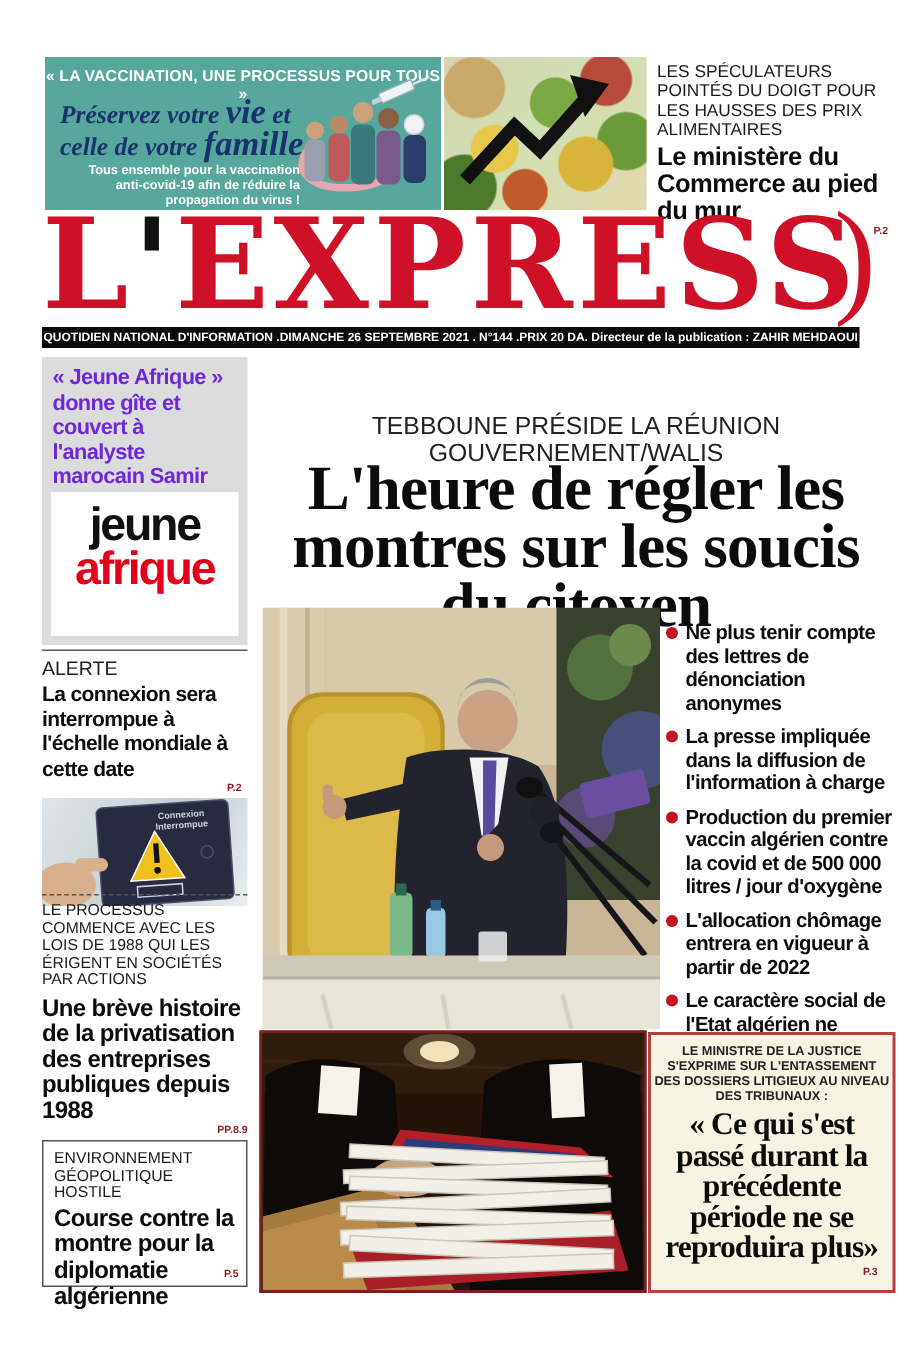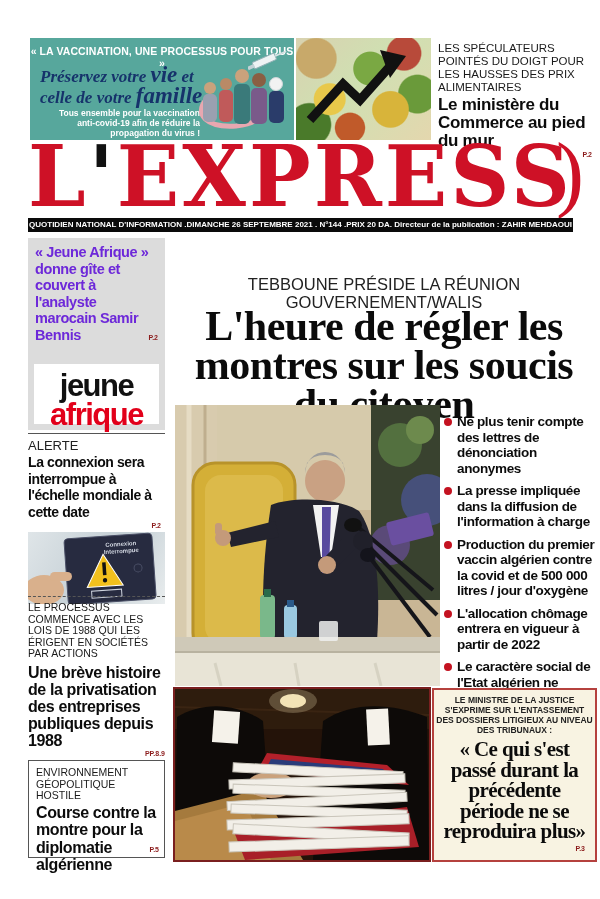--- a/index.html
+++ b/index.html
@@ -50,21 +50,21 @@
               font-weight:normal;font-family:"Liberation Serif",serif;}
   .info-bar{position:absolute;left:28px;top:218px;width:545px;height:14px;background:#0a0a0a;
             color:#fff;font-size:8px;font-weight:bold;line-height:14px;text-align:center;
             white-space:nowrap;overflow:hidden;}
 
   
   .ja-box{position:absolute;left:28px;top:238px;width:137px;height:192px;background:#dcdcdc;}
   .ja-headline{padding:6px 5px 0 7px;font-size:14.5px;line-height:16.5px;font-weight:bold;
                letter-spacing:-0.4px;color:#6d28d9;}
   .ja-box .pref{position:absolute;right:7px;top:96px;}
-  .ja-logo{position:absolute;left:6px;bottom:6px;width:125px;height:60px;background:#fff;
+  .ja-logo{position:absolute;left:6px;bottom:6px;width:125px;height:96px;background:#fff;
            text-align:center;padding-top:6px;box-sizing:border-box;}
   .ja-logo-1{font-size:31px;line-height:32px;font-weight:bold;letter-spacing:-1.5px;color:#111;}
   .ja-logo-2{font-size:31px;line-height:32px;font-weight:bold;letter-spacing:-1.5px;color:#e2001a;margin-top:-3px;}
 
   .alerte{position:absolute;left:28px;top:433px;width:137px;border-top:1px solid #555;padding-top:4px;}
   .alerte-kicker{font-size:13px;color:#222;}
   .alerte-headline{font-size:14px;line-height:16.5px;font-weight:bold;letter-spacing:-0.4px;
                    color:#0c0c0c;margin-top:1px;}
   .alerte .pref{display:block;text-align:right;margin:2px 4px 3px 0;}
   .tablet-photo{position:relative;width:137px;height:72px;overflow:hidden;

